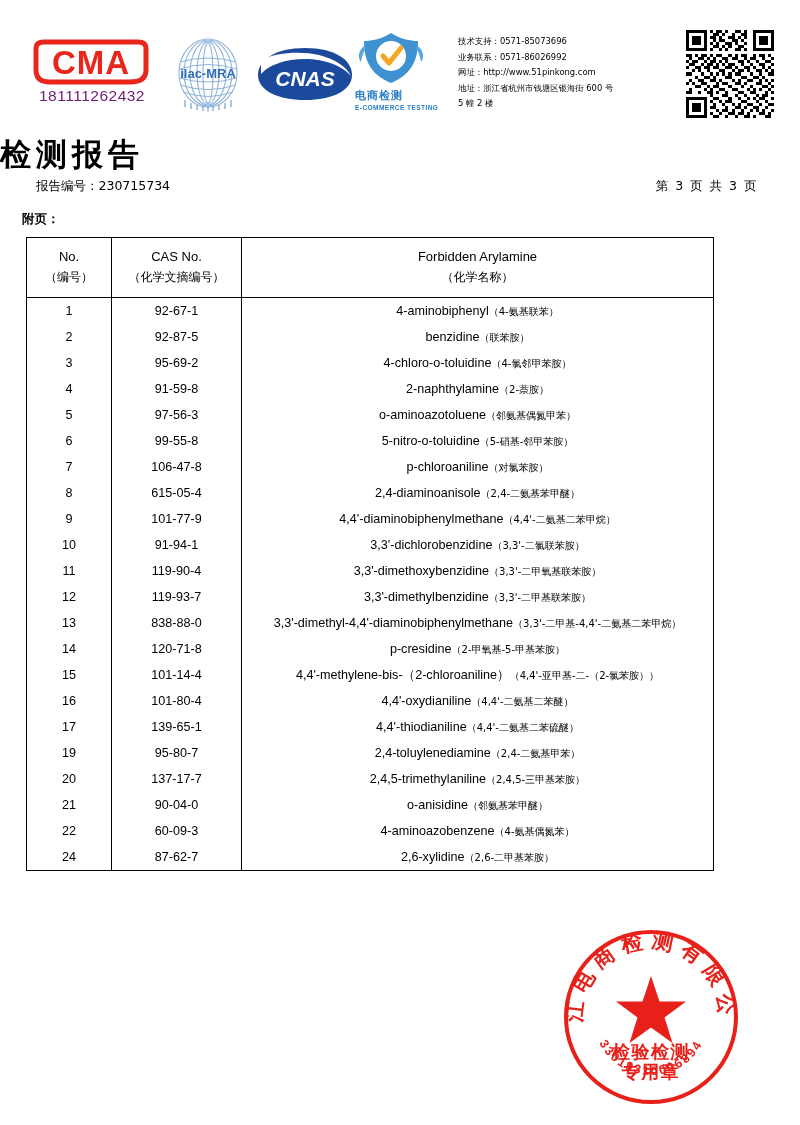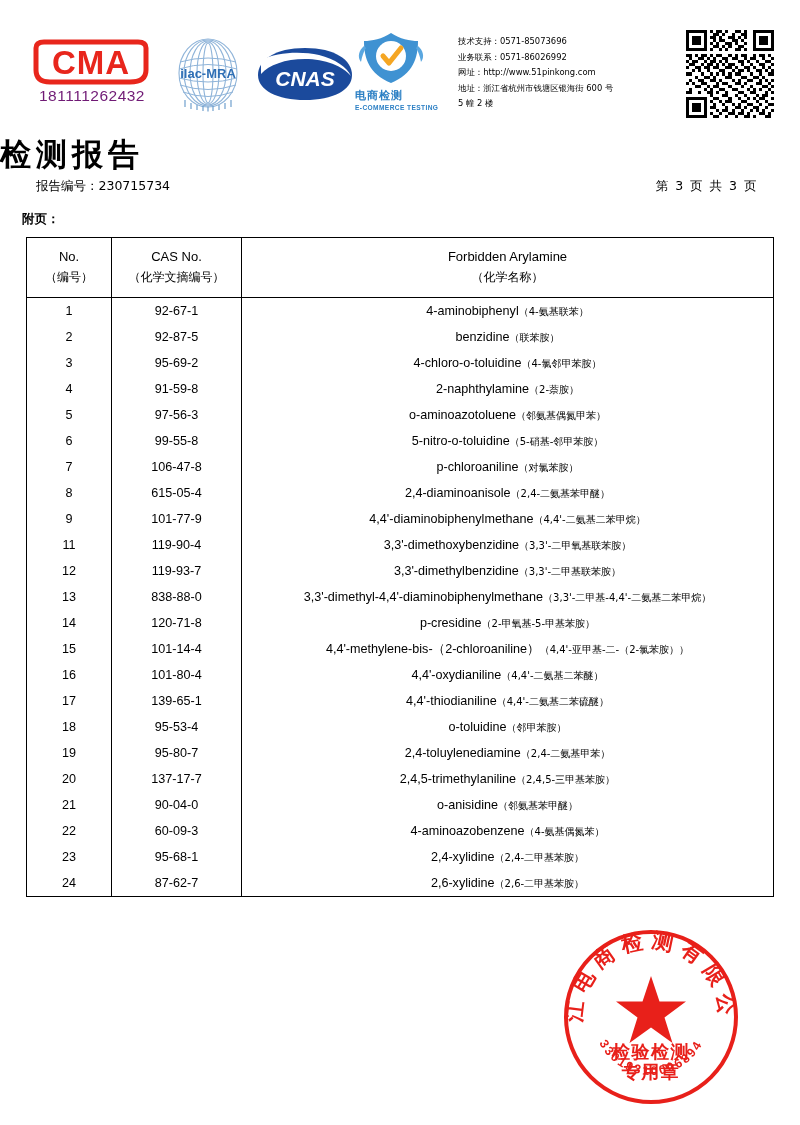--- a/index.html
+++ b/index.html
@@ -177,21 +177,21 @@
     font-weight: bold;
     font-family: "DejaVu Sans", sans-serif;
     color: #000;
   }
 
   
   .table-wrap {
     position: absolute;
     top: 237px;
     left: 26px;
-    width: 748px;
+    width: 688px;
   }
   table.data {
     width: 100%;
     border-collapse: collapse;
     table-layout: fixed;
     border: 1.6px solid #000;
   }
   table.data th, table.data td {
     border-right: 1px solid #000;
     text-align: center;
@@ -615,20 +615,25 @@
             <td>8</td>
             <td>615-05-4</td>
             <td><span>2,4-diaminoanisole</span><span class="name-cn">（2,4-二氨基苯甲醚）</span></td>
           </tr>
           <tr>
             <td>9</td>
             <td>101-77-9</td>
             <td><span>4,4'-diaminobiphenylmethane</span><span class="name-cn">（4,4'-二氨基二苯甲烷）</span></td>
           </tr>
           <tr>
+            <td>10</td>
+            <td>91-94-1</td>
+            <td><span>3,3'-dichlorobenzidine</span><span class="name-cn">（3,3'-二氯联苯胺）</span></td>
+          </tr>
+          <tr>
             <td>11</td>
             <td>119-90-4</td>
             <td><span>3,3'-dimethoxybenzidine</span><span class="name-cn">（3,3'-二甲氧基联苯胺）</span></td>
           </tr>
           <tr>
             <td>12</td>
             <td>119-93-7</td>
             <td><span>3,3'-dimethylbenzidine</span><span class="name-cn">（3,3'-二甲基联苯胺）</span></td>
           </tr>
           <tr>
@@ -650,48 +655,38 @@
             <td>16</td>
             <td>101-80-4</td>
             <td><span>4,4'-oxydianiline</span><span class="name-cn">（4,4'-二氨基二苯醚）</span></td>
           </tr>
           <tr>
             <td>17</td>
             <td>139-65-1</td>
             <td><span>4,4'-thiodianiline</span><span class="name-cn">（4,4'-二氨基二苯硫醚）</span></td>
           </tr>
           <tr>
-            <td>18</td>
-            <td>95-53-4</td>
-            <td><span>o-toluidine</span><span class="name-cn">（邻甲苯胺）</span></td>
-          </tr>
-          <tr>
             <td>19</td>
             <td>95-80-7</td>
             <td><span>2,4-toluylenediamine</span><span class="name-cn">（2,4-二氨基甲苯）</span></td>
           </tr>
           <tr>
             <td>20</td>
             <td>137-17-7</td>
             <td><span>2,4,5-trimethylaniline</span><span class="name-cn">（2,4,5-三甲基苯胺）</span></td>
           </tr>
           <tr>
             <td>21</td>
             <td>90-04-0</td>
             <td><span>o-anisidine</span><span class="name-cn">（邻氨基苯甲醚）</span></td>
           </tr>
           <tr>
             <td>22</td>
             <td>60-09-3</td>
             <td><span>4-aminoazobenzene</span><span class="name-cn">（4-氨基偶氮苯）</span></td>
-          </tr>
-          <tr>
-            <td>23</td>
-            <td>95-68-1</td>
-            <td><span>2,4-xylidine</span><span class="name-cn">（2,4-二甲基苯胺）</span></td>
           </tr>
           <tr>
             <td>24</td>
             <td>87-62-7</td>
             <td><span>2,6-xylidine</span><span class="name-cn">（2,6-二甲基苯胺）</span></td>
           </tr>
         </tbody>
     </table>
   </div>
 

